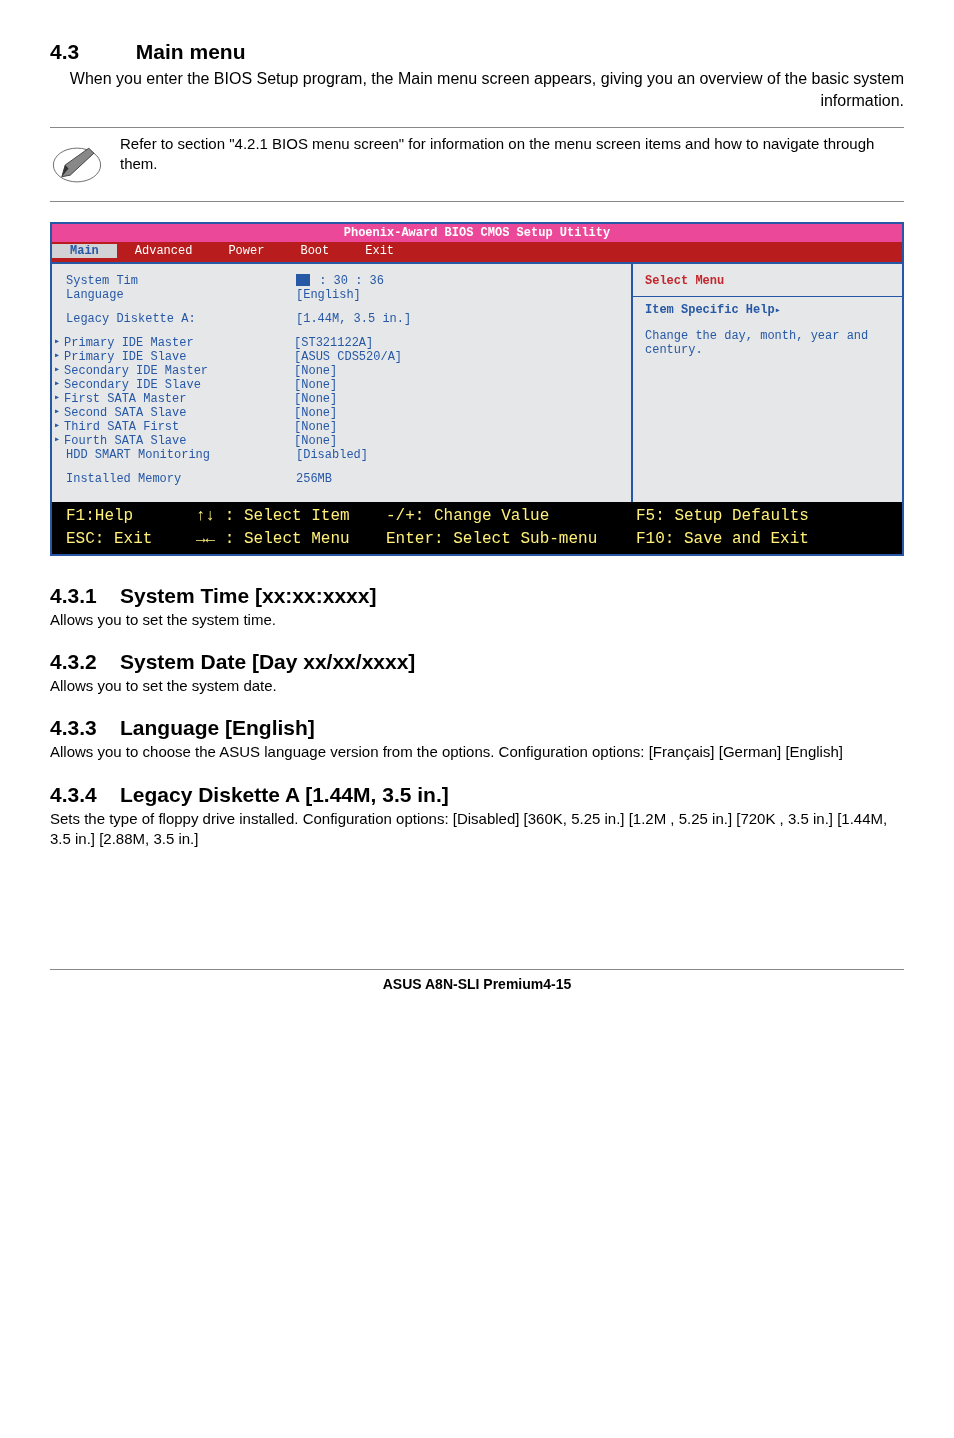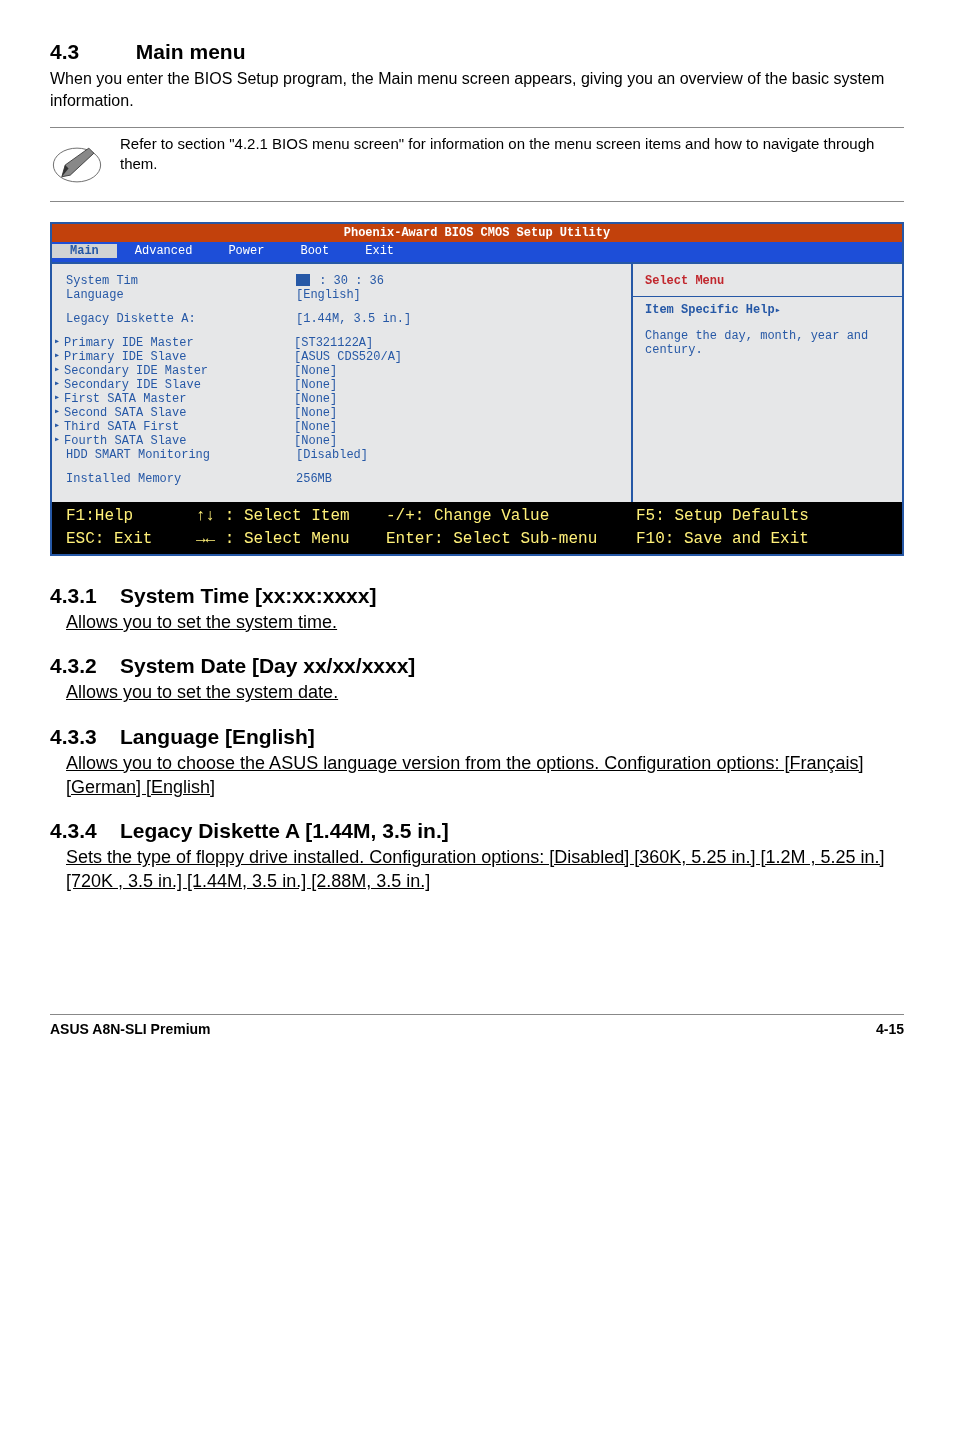--- a/index.html
+++ b/index.html
@@ -15,20 +15,21 @@
   h1.section {
     font-size: 21px;
     font-weight: bold;
     margin: 0 0 4px 0;
   }
   .section-num { display:inline-block; width:80px; }
   p.lead {
     font-size: 16px;
     margin: 4px 0 16px 0;
     line-height: 1.35;
+    text-align: right;
   }
   .note-block {
     border-top: 1px solid #888;
     border-bottom: 1px solid #888;
     display: flex;
     align-items: flex-start;
     padding: 6px 0;
     margin-bottom: 20px;
   }
   .note-icon {
@@ -43,28 +44,28 @@
 
   
   .bios {
     border: 2px solid #2658a6;
     font-family: "Courier New", monospace;
     font-size: 12px;
     background: #2658a6;
     margin-bottom: 28px;
   }
   .bios-title {
-    background: #c2410c;
+    background: #ec4899;
     color: #fff;
     text-align: center;
     font-weight: bold;
     padding: 2px 0;
   }
   .bios-menubar {
-    background: #1d4ed8;
+    background: #b91c1c;
     color: #fff;
     padding: 2px 0 4px 0;
     display: flex;
   }
   .bios-menubar span {
     padding: 0 18px;
   }
   .bios-menubar .active {
     background: #d1d3d4;
     color: #2658a6;
@@ -117,28 +118,28 @@
     font-size: 16px;
     line-height: 1.4;
   }
 
   h2.sub {
     font-size: 21px;
     font-weight: bold;
     margin: 20px 0 2px 0;
   }
   h2.sub .num { display:inline-block; width:70px; }
-  p.body { margin: 2px 0 14px 16px; font-size: 18px; line-height:1.35;text-decoration:underline; }
+  p.body { margin: 2px 0 14px 0; font-size: 15px; line-height:1.35; }
 
   .footer {
     border-top: 1px solid #888;
     margin-top: 120px;
     padding-top: 6px;
     display: flex;
-    justify-content: space-between;
+    justify-content: center;
     font-size: 14px;
     font-weight: bold;
   }
 
   .time-icon {
     display:inline-block; width:12px; height:10px;
     border:1px solid #2658a6; background:#2658a6;
     vertical-align:middle; margin-right:2px;
     position:relative; top:-1px;
   }

